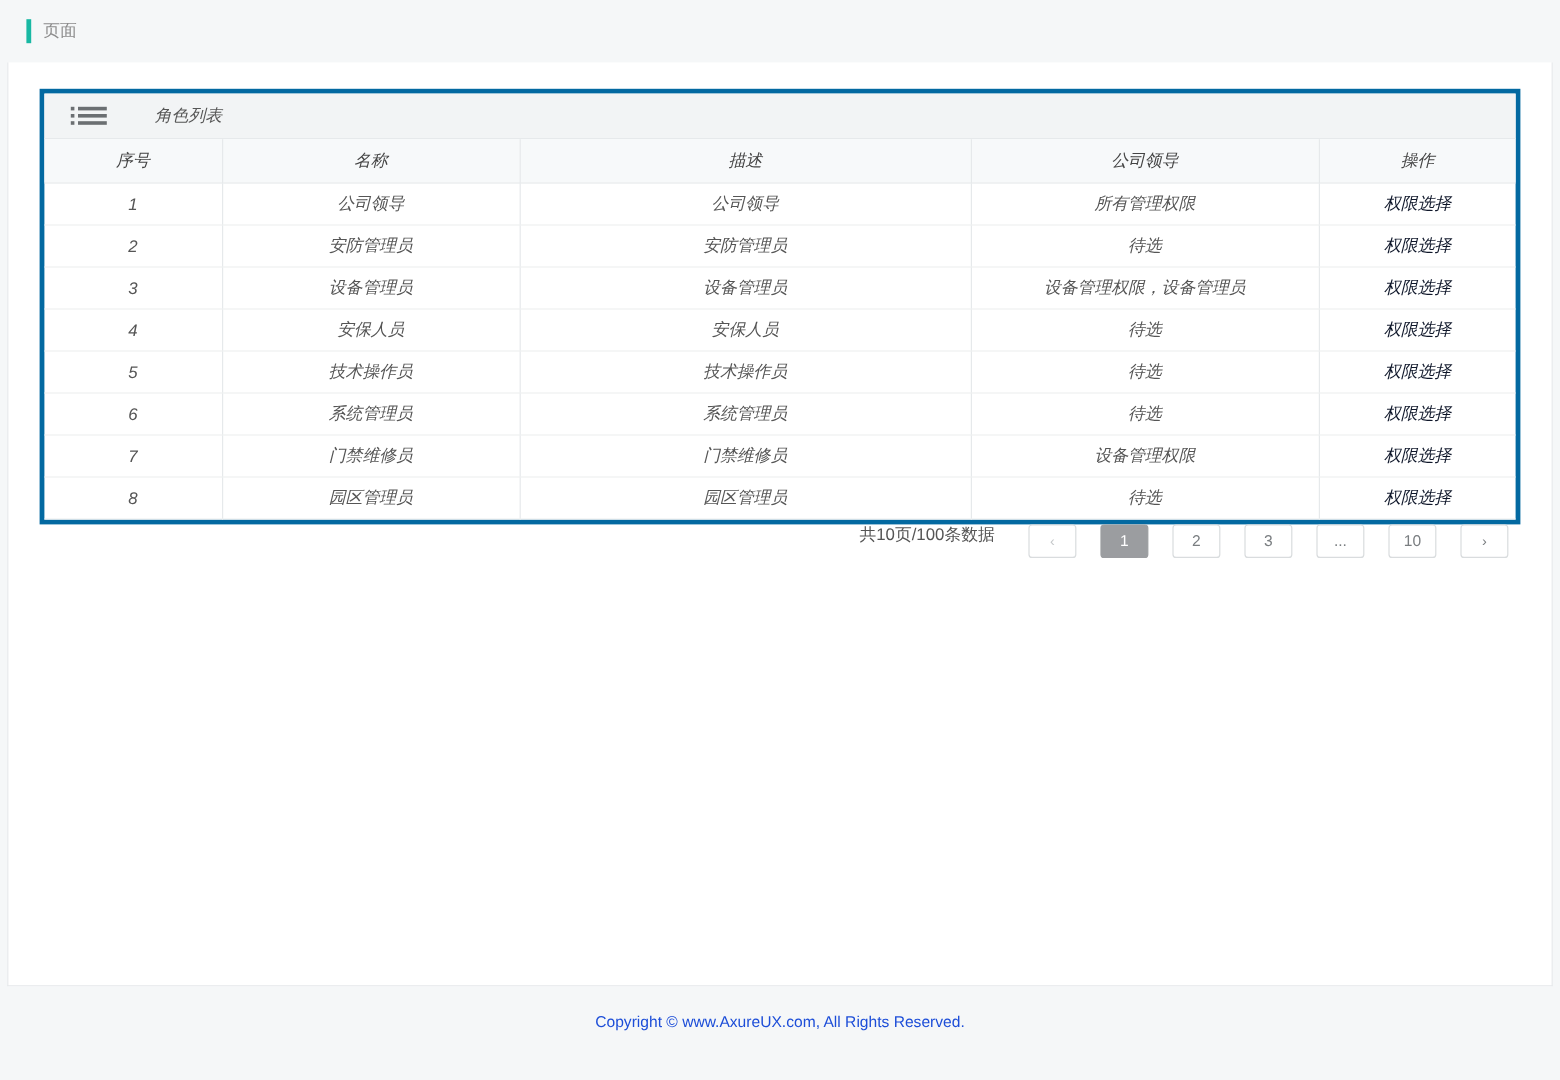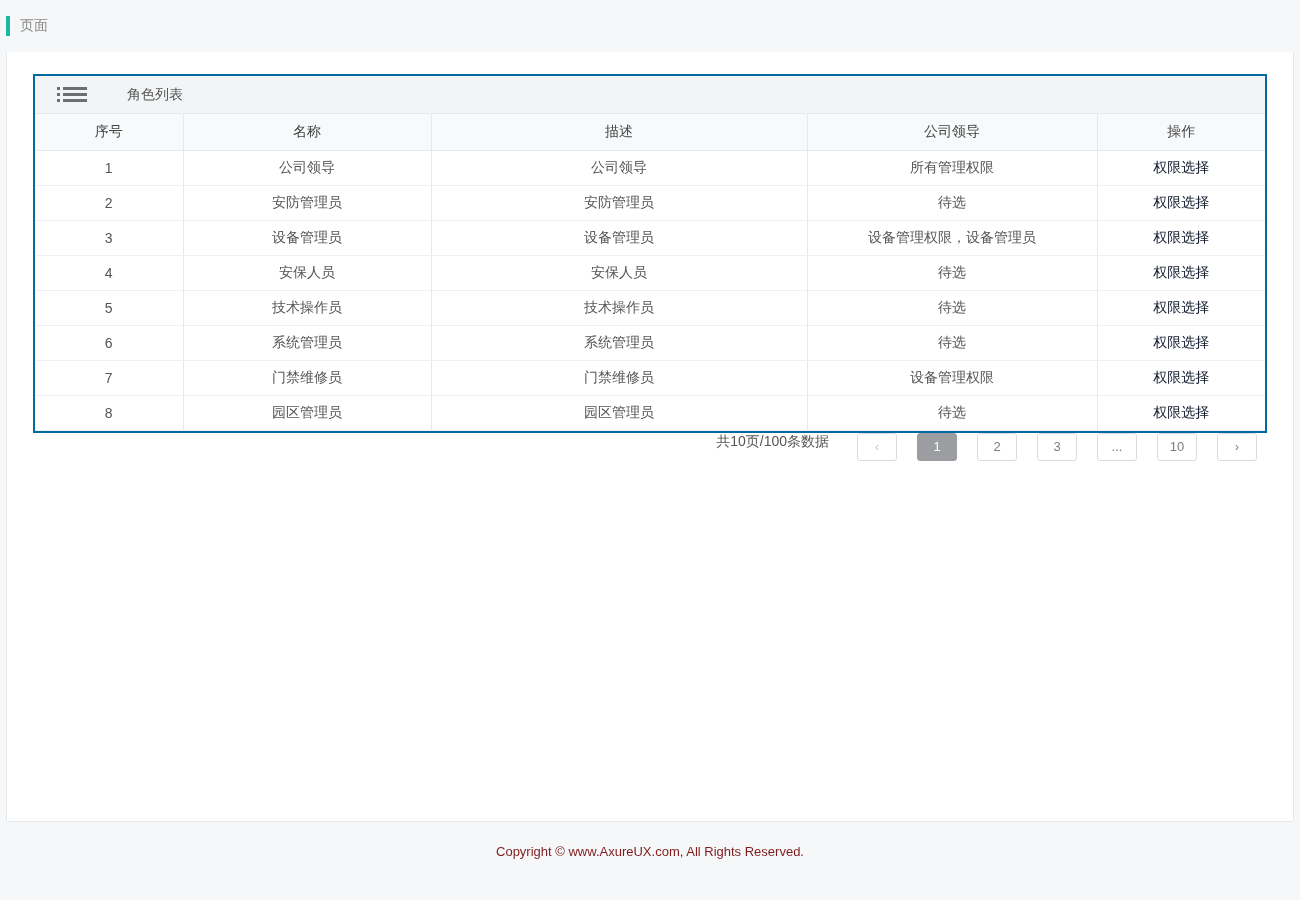--- a/index.html
+++ b/index.html
@@ -8,21 +8,21 @@
     font-size: 14px;
     color: #333;
     background: #f5f7f8;
     width: 1300px;
     height: 900px;
   }
   .page-header {
     height: 52px;
     display: flex;
     align-items: center;
-    padding: 0 6px;
+    padding: 0 22px;
     background: #f5f7f8;
   }
   .page-header-accent {
     width: 4px;
     height: 20px;
     background: #18b8a3;
     margin-right: 10px;
   }
   .page-header-title {
     color: #8b8b8b;
@@ -32,21 +32,22 @@
   .content-area {
     margin: 0 6px;
     background: #ffffff;
     border: 1px solid #e6e9eb;
     border-top: none;
     padding: 22px 26px 40px 26px;
     min-height: 770px;
   }
 
   .panel {
-    border: 2px solid #0369a1;
+    border: 4px solid #0369a1;
+    font-style: italic;
   }
 
   .panel-header {
     background: #f2f4f5;
     height: 38px;
     display: flex;
     align-items: center;
     padding: 0 22px;
     gap: 40px;
     border-bottom: 1px solid #e6e9eb;
@@ -149,21 +150,21 @@
     cursor: default;
   }
   .chev { font-size: 12px; }
 
   .footer {
     background: #f5f7f8;
     text-align: center;
     padding: 18px 0 28px;
   }
   .footer p {
-    color: #7f1d1d;
+    color: #1d4ed8;
     font-size: 13px;
     line-height: 24px;
   }
 </style>
 </head>
 <body>
 
 <div class="page-header">
   <div class="page-header-accent"></div>
   <div class="page-header-title">页面</div>

